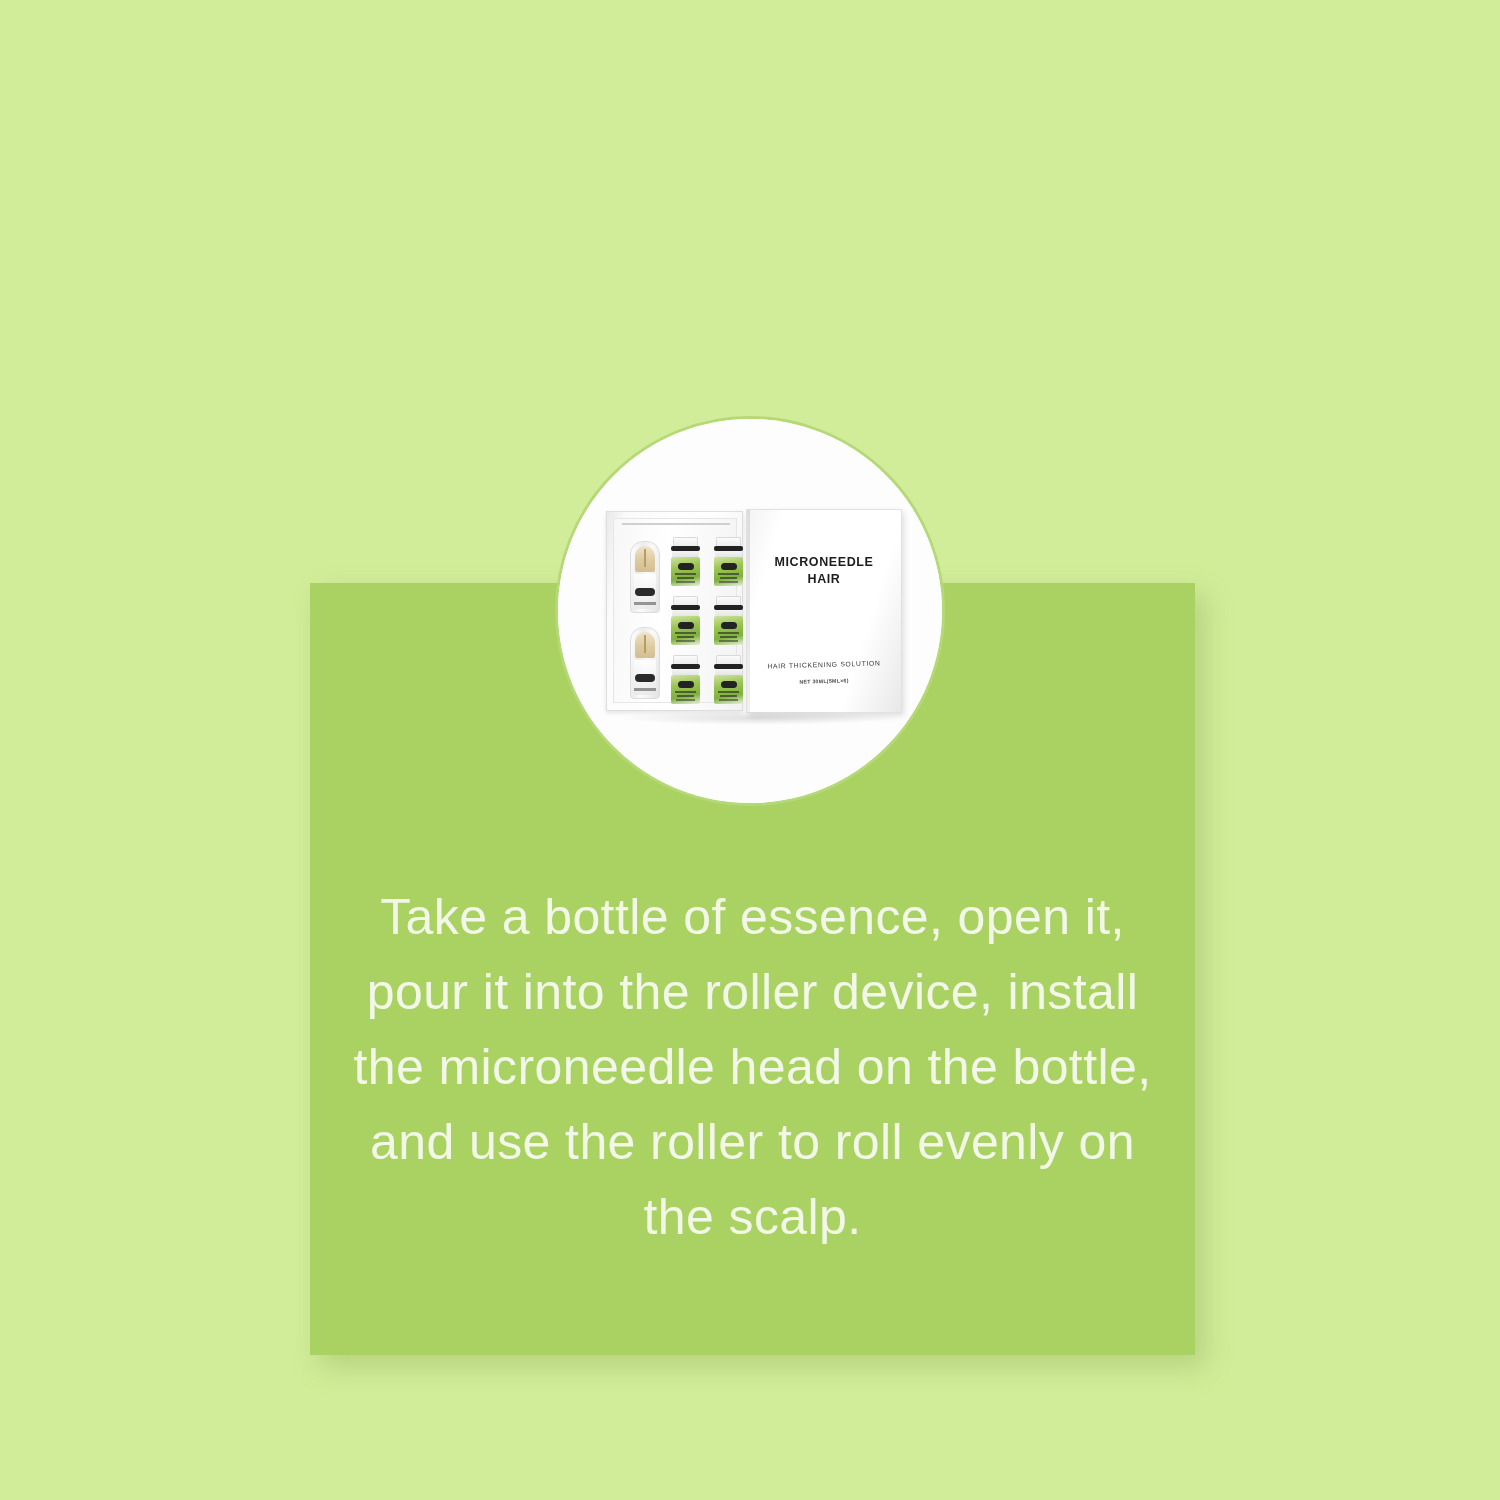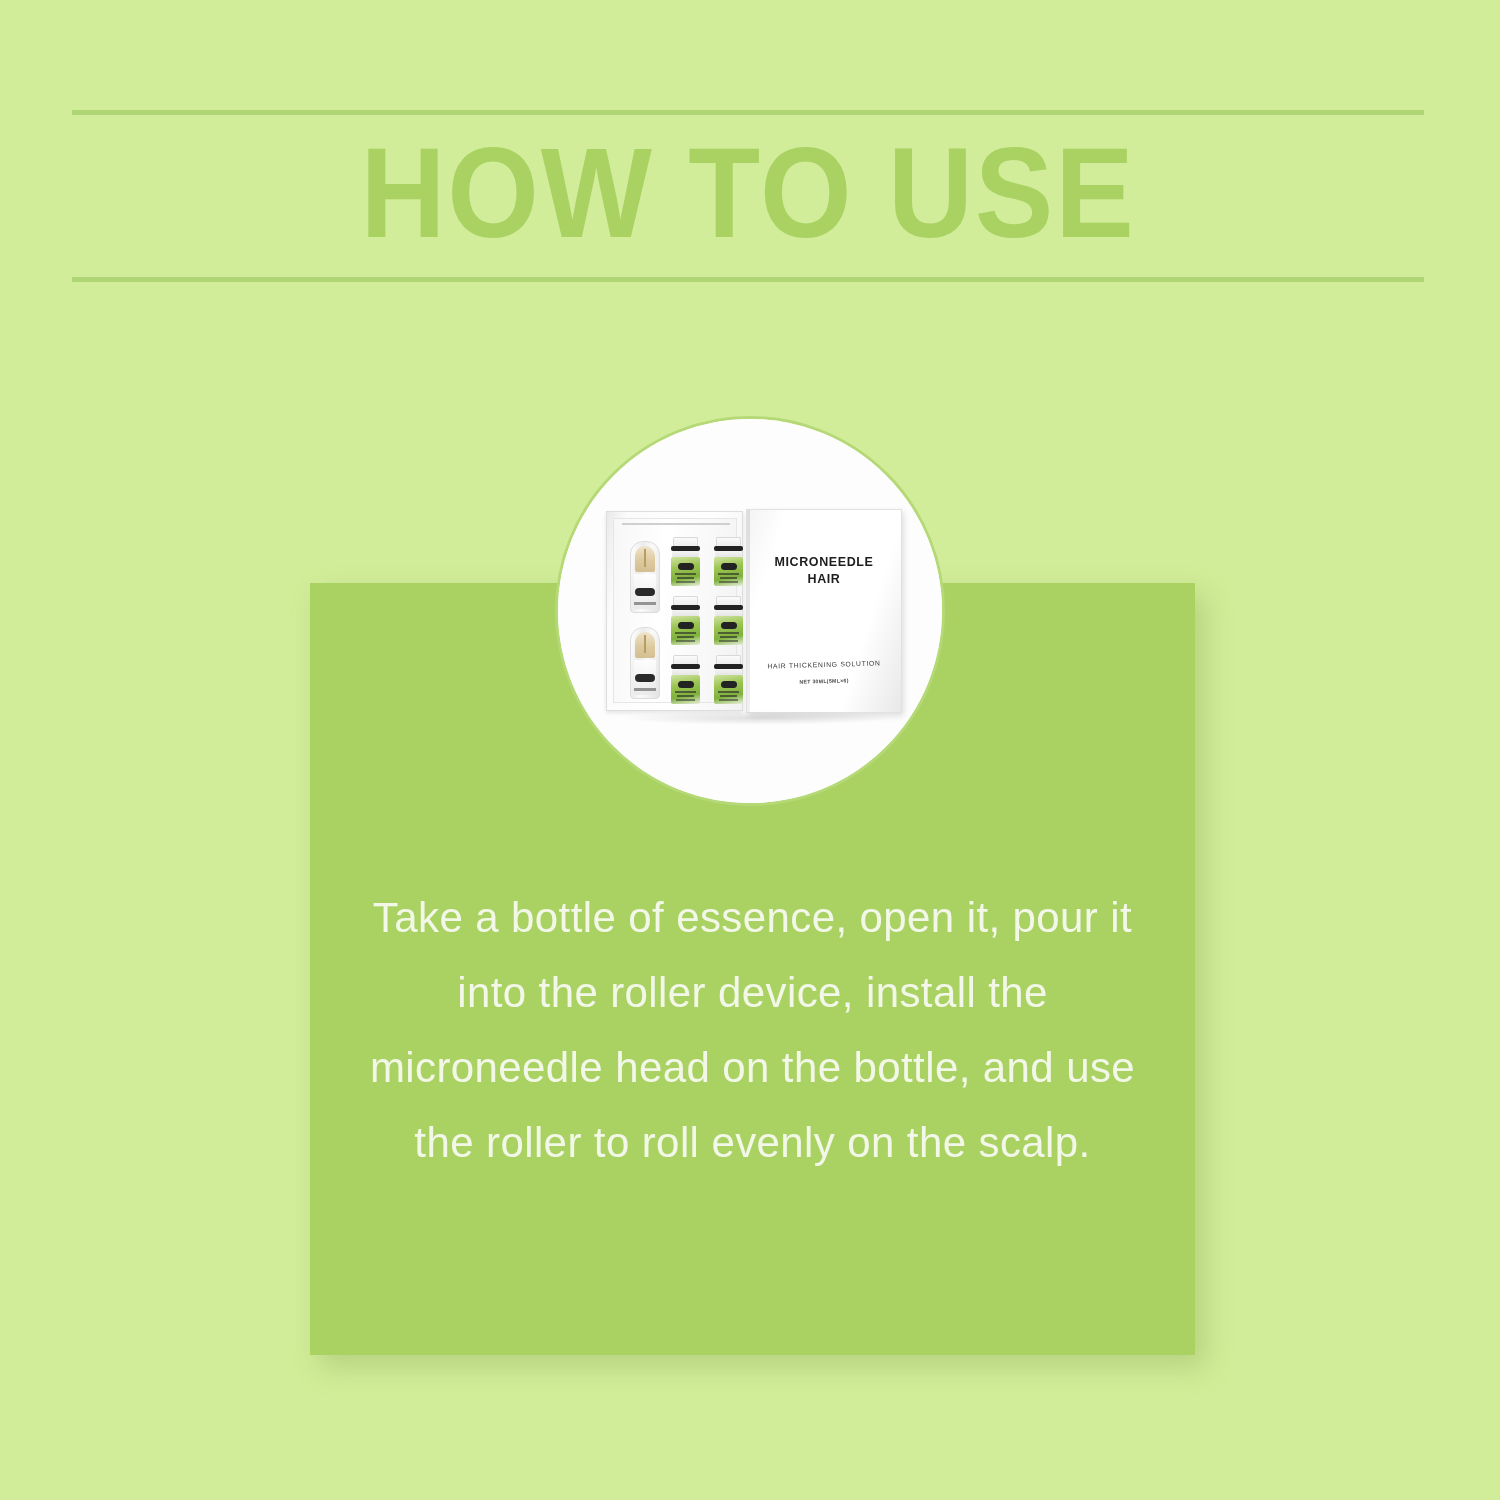--- a/index.html
+++ b/index.html
@@ -66,21 +66,21 @@
 
   
   #instruction-text {
     position: absolute;
     left: 310px;
     top: 880px;
     width: 885px;
     text-align: center;
     font-family: "Liberation Sans Narrow", "Liberation Sans", sans-serif;
     font-weight: 300;
-    font-size: 42px;
+    font-size: 50px;
     line-height: 75px;
     color: #f2f7e7;
     letter-spacing: .4px;
     padding: 0 30px;
     box-sizing: border-box;
   }
 
   
   #product-circle {
     position: absolute;
@@ -309,25 +309,20 @@
     width: 280px;
     height: 14px;
     background: radial-gradient(ellipse at center, rgba(0,0,0,.12), rgba(0,0,0,0) 70%);
   }
 </style>
 </head>
 <body>
 
 <div id="page">
 
-  <div id="header-block">
-    <div class="rule top"></div>
-    <div id="page-title">HOW TO USE</div>
-    <div class="rule bot"></div>
-  </div>
 
   <div id="green-card"></div>
 
   <div id="instruction-text">Take a bottle of essence, open it, pour it into the roller device, install the microneedle head on the bottle, and use the roller to roll evenly on the scalp.</div>
 
   <div id="product-circle">
     <div id="photo-stage">
 
       <div id="product-box">
 

